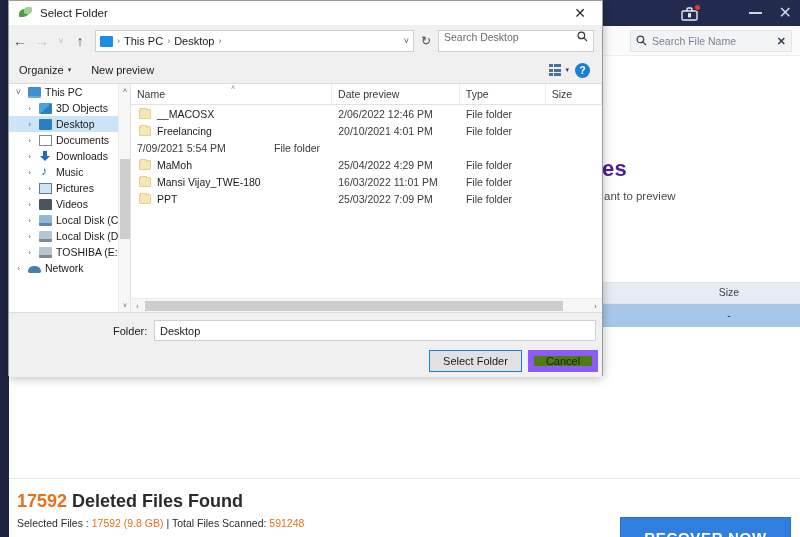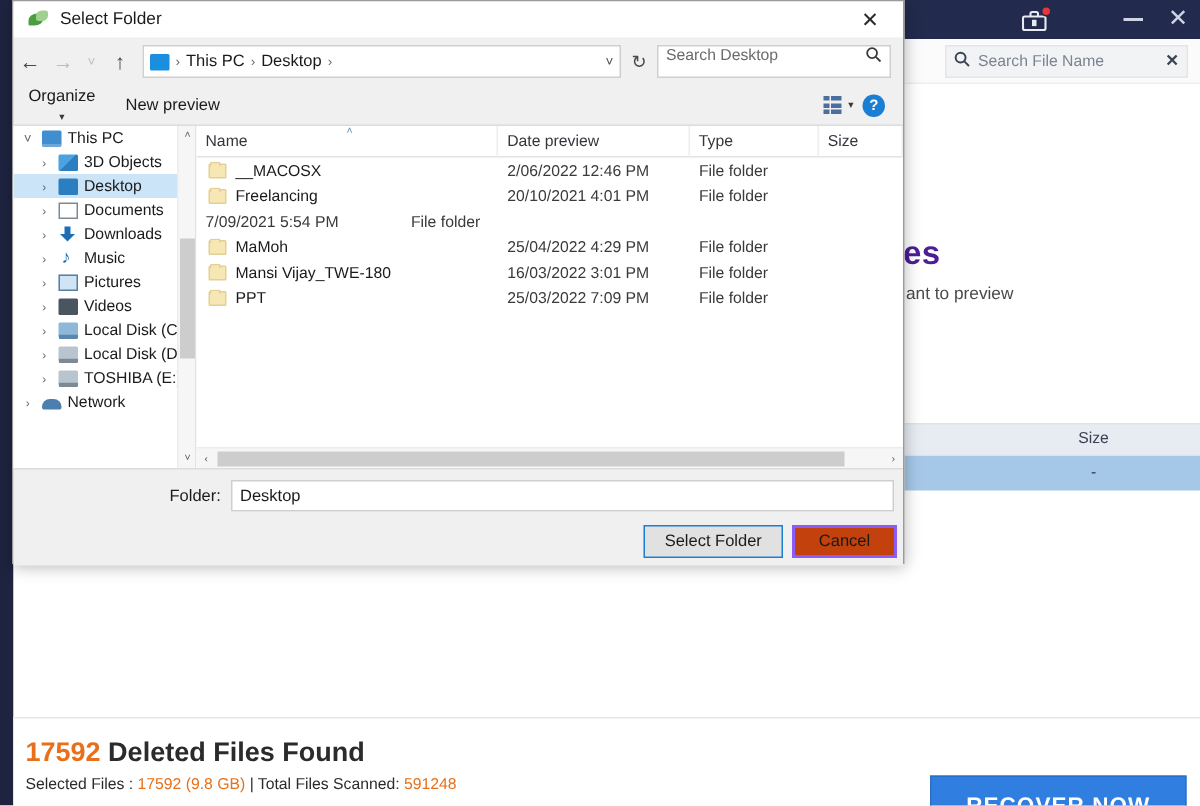--- a/index.html
+++ b/index.html
@@ -168,21 +168,21 @@
     display: flex; padding: 0 5px;
   }
   .dlg-search .sph { flex: 1; font-size: 10.5px; color: #6b6b6b; }
   .dlg-search .magn { font-size: 11px; color: #3a3a3a; }
 
   .dlg-toolbar {
     position: absolute; left: 0; top: 56px; width: 100%; height: 27px;
     background: #f0f0f0; border-bottom: 1px solid #dcdcdc;
     display: flex; align-items: center;
   }
-  .tbi { font-size: 11px; color: #1a1a1a; padding: 0 10px; cursor: pointer; display: flex; align-items: center; gap: 4px; flex-direction: column;}
+  .tbi { font-size: 11px; color: #1a1a1a; padding: 0 10px; cursor: pointer; display: flex; align-items: center; gap: 4px;}
   .tbi .caret { font-size: 7px; color: #3a3a3a; }
   .tb-spacer { flex: 1; }
   .view-icon { display: flex; align-items: center; gap: 4px; padding-right: 6px; cursor: pointer; }
   .vi-grid { display: grid; grid-template-columns: 4px 7px; grid-template-rows: 3px 3px 3px; gap: 1.5px; }
   .vi-grid i { display: block; background: #4a6f9e; }
   .help-btn {
     width: 15px; height: 15px; border-radius: 50%;
     background: #1a7fd4; color: #fff; font-size: 10px; font-weight: bold;
     display: flex; align-items: center; justify-content: center;
     margin-right: 12px; cursor: pointer;
@@ -306,21 +306,21 @@
   }
   .folder-input {
     position: absolute; left: 145px; top: 7px; width: 442px; height: 21px;
     background: #ffffff; border: 1px solid #cfcfcf;
     display: flex; align-items: center; padding-left: 5px;
     font-size: 11px; color: #1a1a1a;
   }
   .btn {
     position: absolute; top: 37px; height: 22px;
     font-size: 11px; color: #1a1a1a;
-    background: #c2410c; border: 2px solid #8b5cf6;
+    background: #4d7c0f; border: 6px solid #8b5cf6;
     display: flex; align-items: center; justify-content: center; cursor: pointer;
   }
   .btn-primary { left: 420px; width: 93px; border: 1.5px solid #1a7fd4; background: #e1e1e1; }
   .btn-cancel  { left: 519px; width: 70px; }
 </style>
 </head>
 <body>
 
 <div id="root">
 
@@ -562,21 +562,21 @@
               </div>
               <div class="lc lc-date">25/04/2022 4:29 PM</div>
               <div class="lc lc-type">File folder</div>
               <div class="lc lc-size"></div>
             </div>
             <div class="lrow">
               <div class="lc lc-name">
                 <span class="folder-ico"></span>
                 <span>Mansi Vijay_TWE-180</span>
               </div>
-              <div class="lc lc-date">16/03/2022 3:01 PM</div>
+              <div class="lc lc-date">16/03/2022 11:01 PM</div>
               <div class="lc lc-type">File folder</div>
               <div class="lc lc-size"></div>
             </div>
             <div class="lrow">
               <div class="lc lc-name">
                 <span class="folder-ico"></span>
                 <span>PPT</span>
               </div>
               <div class="lc lc-date">25/03/2022 7:09 PM</div>
               <div class="lc lc-type">File folder</div>

